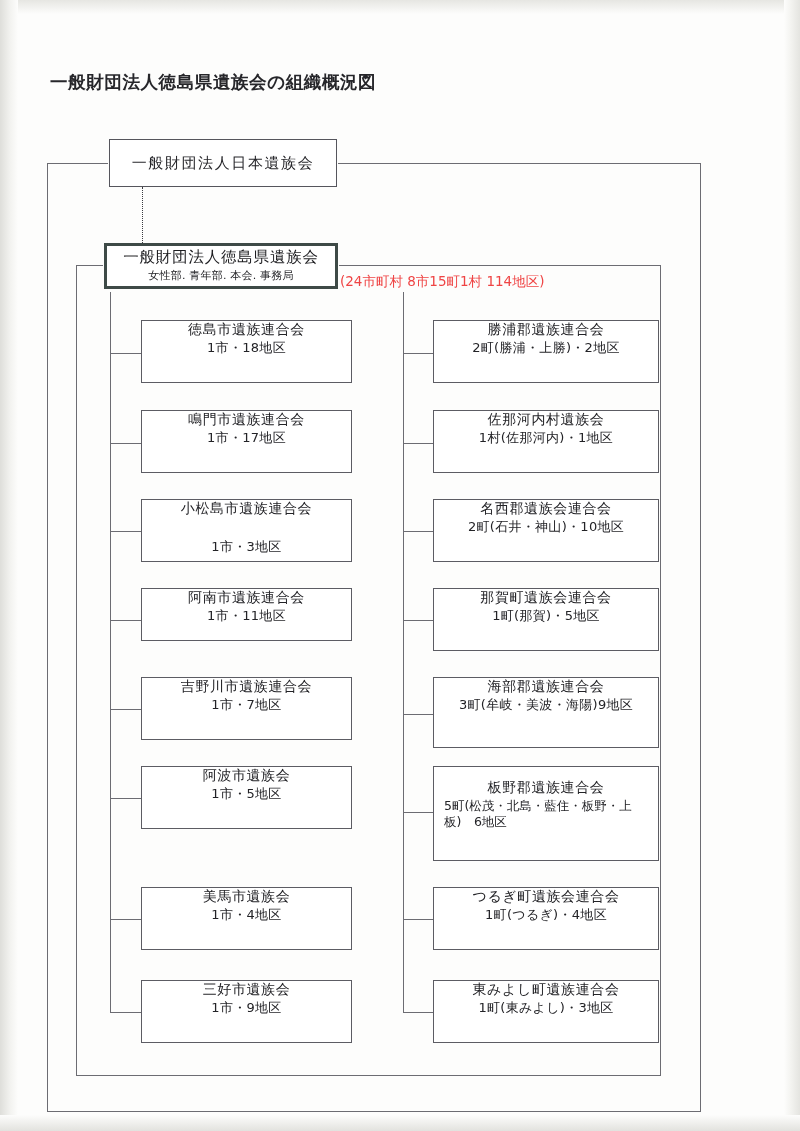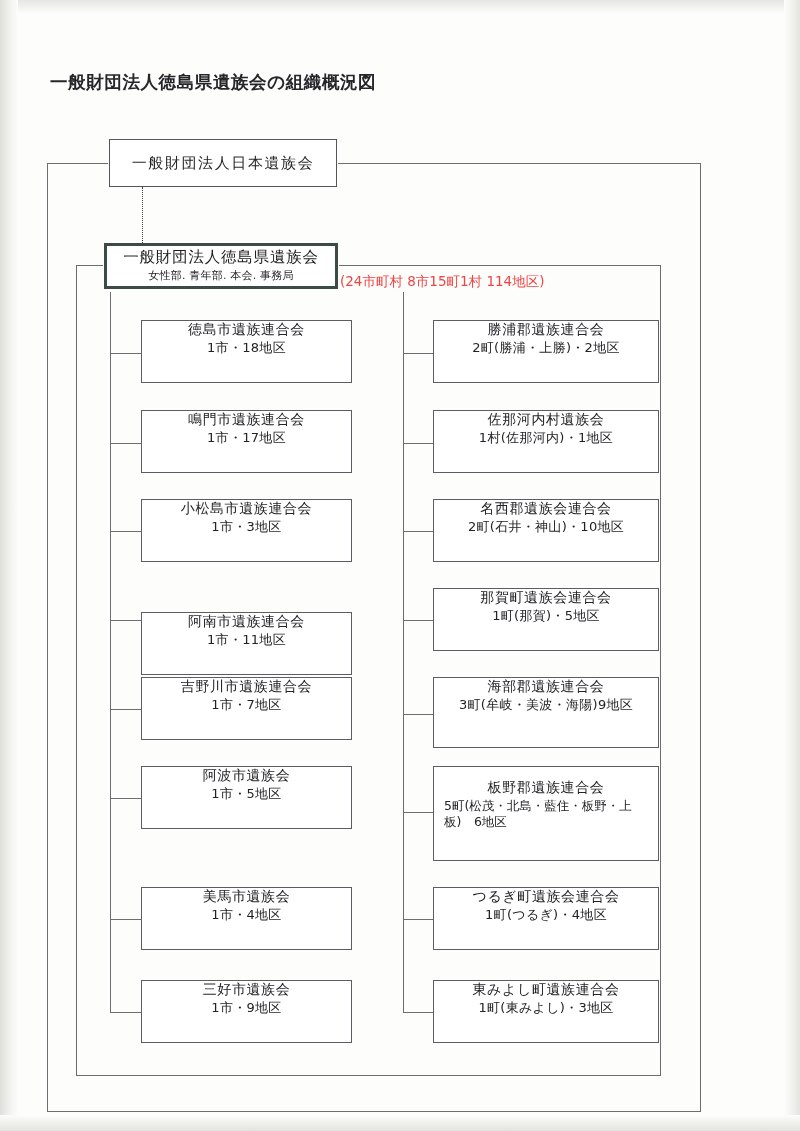--- a/index.html
+++ b/index.html
@@ -261,25 +261,25 @@
   <div class="branch" style="left:403px; top:1012px; width:30px;"></div>
 
   <div class="unit" style="left:141px; top:320px; width:211px; height:63px;">
     <span class="u-name">徳島市遺族連合会</span>
     <span class="u-detail">1市・18地区</span>
   </div>
   <div class="unit" style="left:141px; top:410px; width:211px; height:63px;">
     <span class="u-name">鳴門市遺族連合会</span>
     <span class="u-detail">1市・17地区</span>
   </div>
-  <div class="unit" style="left:141px; top:499px; width:211px; height:63px;">
+  <div class="unit" style="left:141px; top:499px; width:211px; height:63px;gap:20px;">
     <span class="u-name">小松島市遺族連合会</span>
     <span class="u-detail">1市・3地区</span>
   </div>
-  <div class="unit" style="left:141px; top:588px; width:211px; height:63px;margin-top:24px;">
+  <div class="unit" style="left:141px; top:588px; width:211px; height:53px;">
     <span class="u-name">阿南市遺族連合会</span>
     <span class="u-detail">1市・11地区</span>
   </div>
   <div class="unit" style="left:141px; top:677px; width:211px; height:63px;">
     <span class="u-name">吉野川市遺族連合会</span>
     <span class="u-detail">1市・7地区</span>
   </div>
   <div class="unit" style="left:141px; top:766px; width:211px; height:63px;">
     <span class="u-name">阿波市遺族会</span>
     <span class="u-detail">1市・5地区</span>

